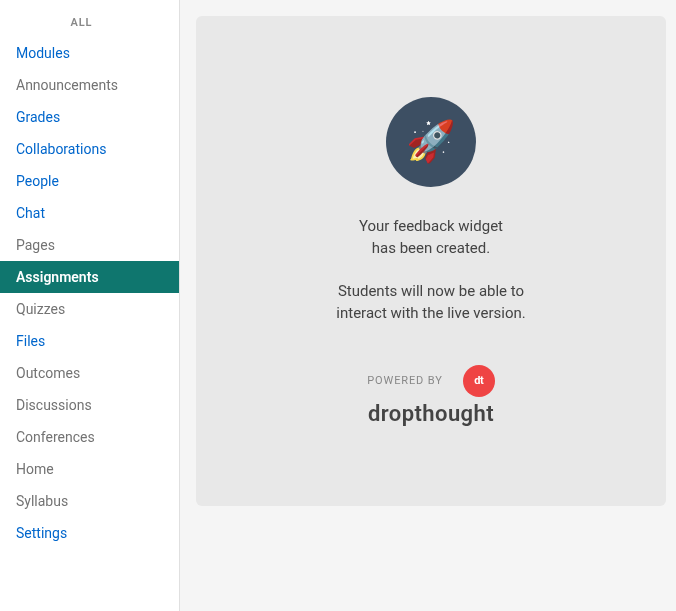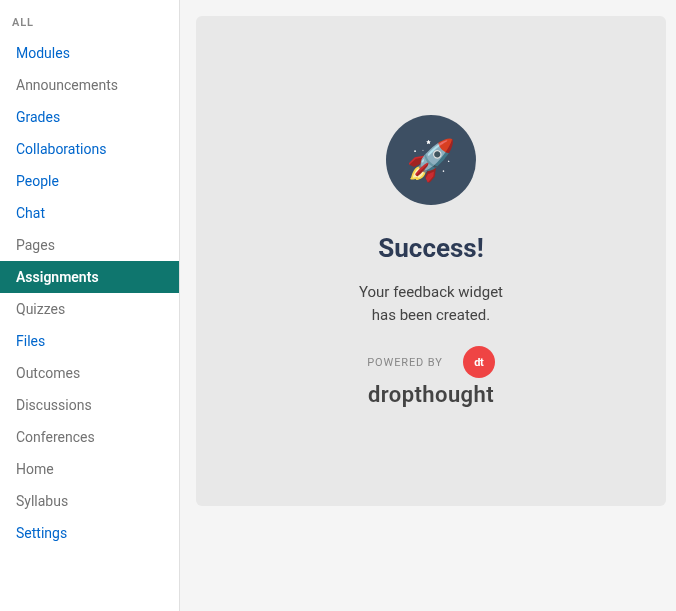--- a/index.html
+++ b/index.html
@@ -18,22 +18,23 @@
       background: #fff;
       border-right: 1px solid #e0e0e0;
       padding: 16px 0;
     }
 
     .sidebar-section-label {
       font-size: 11px;
       font-weight: 600;
       color: #888;
       letter-spacing: 0.08em;
-      padding: 0 16px 8px 12px;
+      padding: 0 16px 8px 0;
       text-transform: uppercase;
+      text-align: center;
     }
 
     .sidebar-item {
       display: block;
       padding: 8px 16px;
       font-size: 14px;
       color: #555;
       text-decoration: none;
       cursor: pointer;
     }
@@ -172,23 +173,25 @@
       <div class="sidebar-item dimmed">Syllabus</div>
       <div class="sidebar-item link-style">Settings</div>
     </div>
 </nav>
 
 <main class="main-content">
   <div class="success-card">
     <div class="rocket-circle">
       <span>🚀</span>
     </div>
-    <div class="success-title">Success!</div>
     <div class="success-subtitle">
       Your feedback widget<br>has been created.
+    </div>
+    <div class="success-body">
+      Students will now be able to<br>interact with the live version.
     </div>
     <div class="powered-by-section">
       <div class="powered-by-row">
         <span class="powered-by-text">POWERED BY</span>
         <div class="dt-logo-circle">dt</div>
       </div>
       <div class="dropthought-label">dropthought</div>
     </div>
   </div>
 </main>

